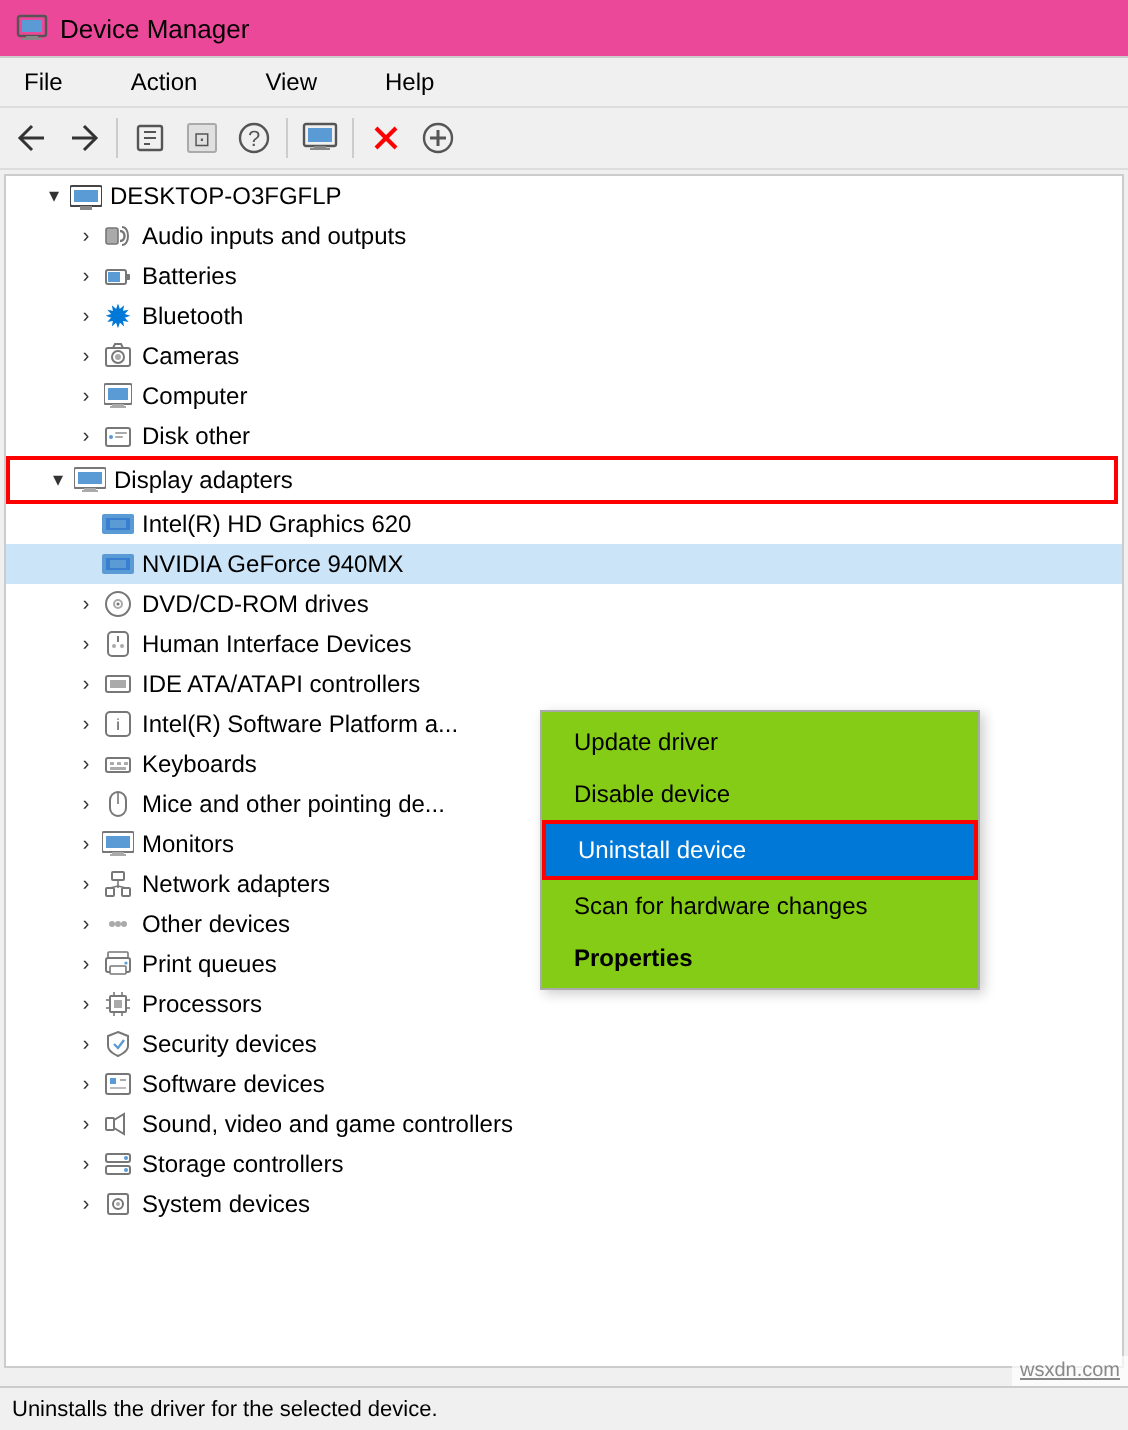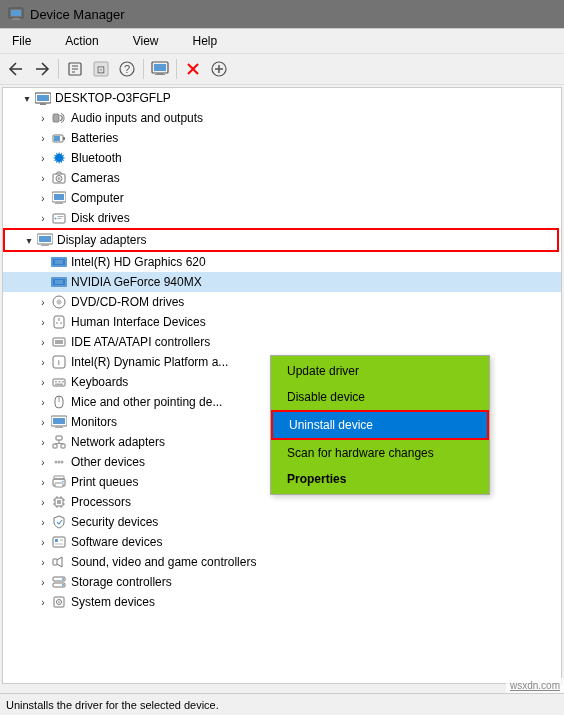--- a/index.html
+++ b/index.html
@@ -8,21 +8,21 @@
       height: 715px;
       font-family: 'Segoe UI', Arial, sans-serif;
       font-size: 12px;
       background: #f0f0f0;
       overflow: hidden;
       position: relative;
     }
 
     
     .title-bar {
-      background: #737373;
+      background: #ec4899;
       display: flex;
       align-items: center;
       padding: 6px 8px;
       border-bottom: 1px solid #ccc;
       gap: 6px;
     }
     .title-bar-text {
       font-size: 13px;
       font-weight: normal;
     }
@@ -350,21 +350,21 @@
       <span class="tree-indent"></span>
       <span class="tree-arrow">›</span>
       <span class="tree-icon">
         <svg width="14" height="14" viewBox="0 0 14 14">
             <rect x="1" y="3" width="12" height="9" rx="1" fill="none" stroke="#777" stroke-width="1"></rect>
             <circle cx="3.5" cy="7.5" r="1" fill="#5b9bd5"></circle>
             <rect x="5.5" y="5" width="6" height="1" rx="0.5" fill="#aaa"></rect>
             <rect x="5.5" y="7" width="4" height="1" rx="0.5" fill="#aaa"></rect>
           </svg>
       </span>
-      <span class="tree-label">Disk drives</span>
+      <span class="tree-label">Disk other</span>
     </div>
 
     <div class="tree-item" style="border: 2px solid red; background: white; margin-right: 2px;">
       <span class="tree-indent"></span>
       <span class="tree-arrow" style="width:16px; display:inline-block; text-align:center;">▾</span>
       <span class="tree-icon">
         <svg width="16" height="14" viewBox="0 0 16 14">
             <rect x="0" y="1" width="16" height="10" rx="1" fill="none" stroke="#777" stroke-width="1"></rect>
             <rect x="2" y="3" width="12" height="6" fill="#5b9bd5"></rect>
             <rect x="5" y="11" width="6" height="1.5" fill="#aaa"></rect>
@@ -447,21 +447,21 @@
     <div class="tree-item">
       <span class="tree-indent"></span>
       <span class="tree-indent"></span>
       <span class="tree-arrow">›</span>
       <span class="tree-icon">
         <svg width="14" height="14" viewBox="0 0 14 14">
             <rect x="1" y="1" width="12" height="12" rx="2" fill="none" stroke="#777" stroke-width="1"></rect>
             <text x="7" y="10" text-anchor="middle" font-size="8" fill="#555">i</text>
           </svg>
       </span>
-      <span class="tree-label">Intel(R) Dynamic Platform a...</span>
+      <span class="tree-label">Intel(R) Software Platform a...</span>
     </div>
 
     <div class="tree-item">
       <span class="tree-indent"></span>
       <span class="tree-indent"></span>
       <span class="tree-arrow">›</span>
       <span class="tree-icon">
         <svg width="14" height="14" viewBox="0 0 14 14">
             <rect x="1" y="4" width="12" height="7" rx="1" fill="none" stroke="#777" stroke-width="1"></rect>
             <rect x="3" y="6" width="2" height="1.5" rx="0.3" fill="#aaa"></rect>

